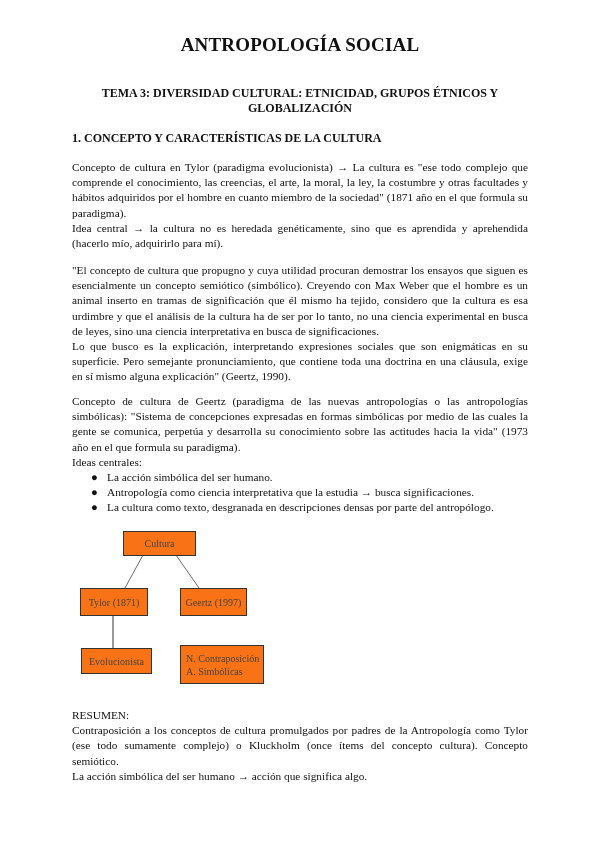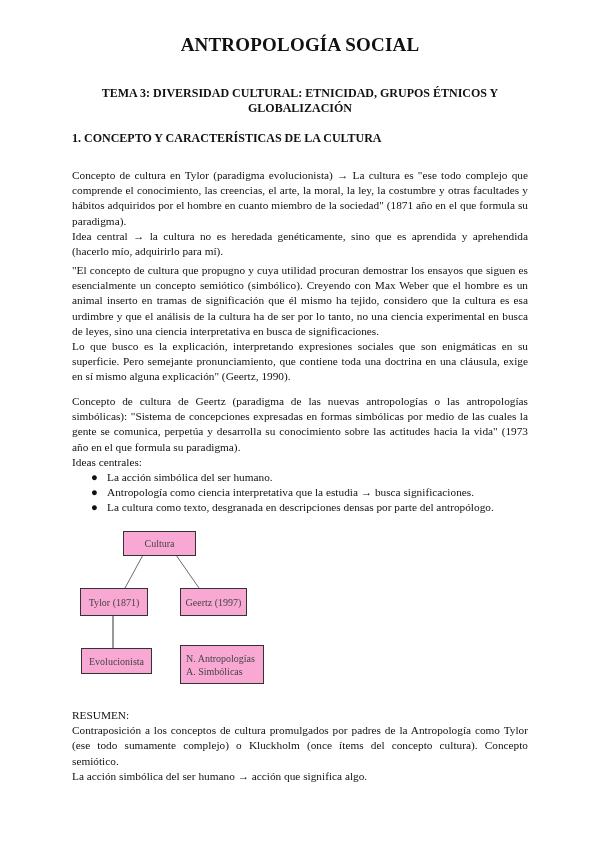--- a/index.html
+++ b/index.html
@@ -6,28 +6,28 @@
   body { width: 600px; height: 848px; position: relative; overflow: hidden;
          font-family: "Liberation Serif", "DejaVu Serif", serif; color: #111; }
   .page { position: absolute; left: 0; top: 0; width: 600px; height: 848px; background: #fff; padding-left: 27px; }
   .title { position: absolute; top: 34px; left: 0; width: 600px; text-align: center;
            font-size: 19px; font-weight: bold; letter-spacing: 0.2px; }
   .block { position: absolute; left: 72px; width: 456px; }
   .tema { top: 86px; font-size: 12px; font-weight: bold; line-height: 15px; text-align: center; }
   .section { top: 131px; font-size: 12px; font-weight: bold; line-height: 15px; }
   .para { font-size: 11.3px; line-height: 15.2px; text-align: justify; }
   .para p { margin: 0; }
-  .p1 { top: 168px; }
+  .p1 { top: 160px; }
   .p2 { top: 263px; }
   .p3 { top: 394px; }
   .ideas { list-style: none; margin: 0; padding: 0; }
   .ideas li { position: relative; padding-left: 35px; }
   .ideas li .bullet { position: absolute; left: 19px; top: 0; }
   .diagram { position: absolute; left: 0; top: 0; width: 600px; height: 848px; pointer-events: none; }
-  .box { position: absolute; border: 1px solid #333; background: #f9a8d4; font-size: 10px;
+  .box { position: absolute; border: 1px solid #333; background: #f97316; font-size: 10px;
          color: #444; display: flex; align-items: center; justify-content: center; box-sizing: border-box; pointer-events: auto; }
   .box.multi { flex-direction: column; align-items: flex-start; padding-left: 5px; line-height: 13px; }
   .resumen { top: 708px; }
 </style>
 </head>
 <body>
 
 <div class="page">
 
   <div class="title">ANTROPOLOGÍA SOCIAL</div>
@@ -69,21 +69,21 @@
     <svg width="600" height="848" style="position:absolute;left:0;top:0;">
       <line x1="143" y1="555" x2="125" y2="588" stroke="#444" stroke-width="0.8"></line>
       <line x1="176" y1="555" x2="199" y2="588" stroke="#444" stroke-width="0.8"></line>
       <line x1="113" y1="615" x2="113" y2="648" stroke="#333" stroke-width="1"></line>
     </svg>
     <div class="box" style="left:123px;top:531px;width:73px;height:25px;">Cultura</div>
     <div class="box" style="left:80px;top:588px;width:68px;height:28px;">Tylor (1871)</div>
     <div class="box" style="left:180px;top:588px;width:67px;height:28px;">Geertz (1997)</div>
     <div class="box" style="left:81px;top:648px;width:71px;height:26px;">Evolucionista</div>
     <div class="box multi" style="left:180px;top:645px;width:84px;height:39px;">
-      <span>N. Antropologías</span>
+      <span>N. Contraposición</span>
       <span>A. Simbólicas</span>
     </div>
   </div>
 
   <div class="block para resumen">
     <p>RESUMEN:</p>
     <p>Contraposición a los conceptos de cultura promulgados por padres de la Antropología como Tylor (ese todo sumamente complejo) o Kluckholm (once ítems del concepto cultura). Concepto semiótico.</p>
     <p>La acción simbólica del ser humano → acción que significa algo.</p>
   </div>
 

